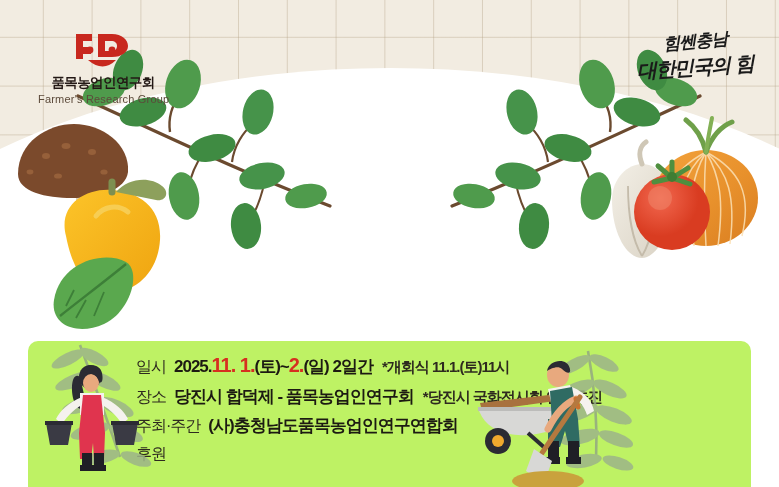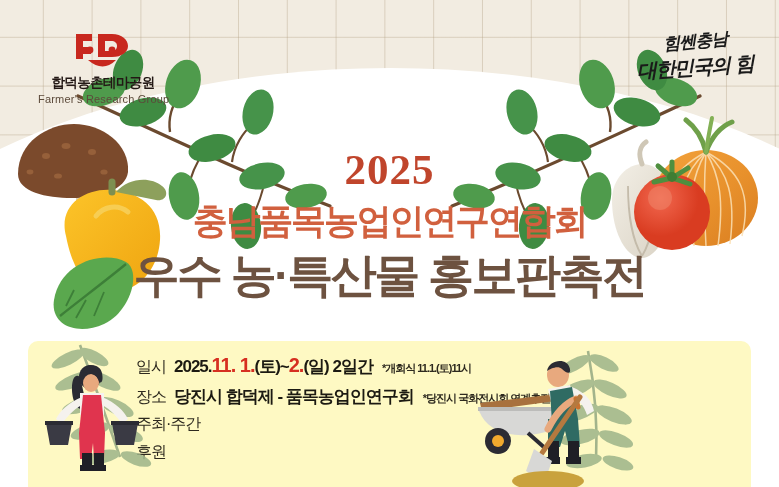--- a/index.html
+++ b/index.html
@@ -96,21 +96,21 @@
     letter-spacing:-2.2px;line-height:1;margin-top:12px;
   }
   .h-main{
     font-size:46px;font-weight:bold;color:#6d5240;
     letter-spacing:-2.5px;line-height:1;margin-top:14px;
   }
   
   .panel{
     position:absolute;
     left:28px;right:28px;top:341px;bottom:0;
-    background:#fef9c3;
+    background:#bef264;
     border-radius:10px 10px 0 0;
     z-index:20;
     overflow:hidden;
   }
   .info-list{
     position:absolute;left:108px;top:13px;right:10px;
   }
   .info-row{
     display:flex;align-items:baseline;
     margin-bottom:6.5px;
@@ -119,21 +119,21 @@
   .lbl{
     font-size:16px;color:#2e2a1f;font-weight:normal;
     letter-spacing:-1px;margin-right:8px;
   }
   .val{
     font-size:17px;color:#1c1a12;font-weight:bold;
     letter-spacing:-1px;
   }
   .val .red{color:#d62f20;font-size:20px;}
   .note{
-    font-size:11px;color:#2e2a1f;font-weight:bold;
+    font-size:15px;color:#2e2a1f;font-weight:bold;
     letter-spacing:-1px;margin-left:9px;
   }
   
   .deco{position:absolute;inset:0;z-index:22;pointer-events:none;}
   .deco-back{position:absolute;inset:0;z-index:10;pointer-events:none;}
 </style>
 </head>
 <body>
 
 <div id="poster">
@@ -257,34 +257,29 @@
   </svg>
 
   <div class="logo">
     <svg class="logo-mark" viewBox="0 0 62 40">
       <path d="M4 2 h16 v7 h-9 v6 h8 v7 h-8 v5 h-7 z" fill="#c8281e"></path>
       <path d="M26 2 h14 c10 0 16 6 16 12 c0 6 -6 11 -16 11 h-14 z M33 9 v10 h6 c4 0 6 -2 6 -5 c0 -3 -2 -5 -6 -5 z" fill="#c8281e"></path>
       <circle cx="18" cy="18" r="3.4" fill="#c8281e"></circle>
       <circle cx="40" cy="18" r="3.4" fill="#c8281e"></circle>
       <path d="M16 28 q15 13 28 0 z" fill="#c8281e"></path>
     </svg>
-    <div class="logo-kr">합덕농촌테마공원</div>
+    <div class="logo-kr">품목농업인연구회</div>
     <div class="logo-en">Farmer's Research Group</div>
   </div>
 
   <div class="slogan">
     <div class="slogan-l1">힘쎈충남</div>
     <div class="slogan-l2">대한민국의 힘</div>
   </div>
 
-  <div class="headline">
-    <div class="h-year">2025</div>
-    <div class="h-org">충남품목농업인연구연합회</div>
-    <div class="h-main">우수 농·특산물 홍보판촉전</div>
-  </div>
 
   <div class="panel">
 
     <svg class="deco" width="723" height="146" viewBox="0 0 723 146">
 
       <g opacity=".85">
         <path d="M52 4 C64 36 78 76 92 116" stroke="#93a882" stroke-width="2.6" fill="none"></path>
         <g fill="#9db489">
           <ellipse cx="40" cy="18" rx="18" ry="6" transform="rotate(-26 40 18)"></ellipse>
           <ellipse cx="66" cy="16" rx="16" ry="6" transform="rotate(28 66 16)"></ellipse>
@@ -374,20 +369,21 @@
       </div>
 
       <div class="info-row">
         <span class="lbl">장소</span>
         <span class="val">당진시 합덕제 - 품목농업인연구회</span>
         <span class="note">*당진시 국화전시회 연계추진</span>
       </div>
 
       <div class="info-row">
         <span class="lbl">주최·주간</span>
+        <span class="val">(사)충청남도품목농업인연구연합회</span>
       </div>
 
       <div class="info-row">
         <span class="lbl">후원</span>
       </div>
 
     </div>
   </div>
 
 </div>

